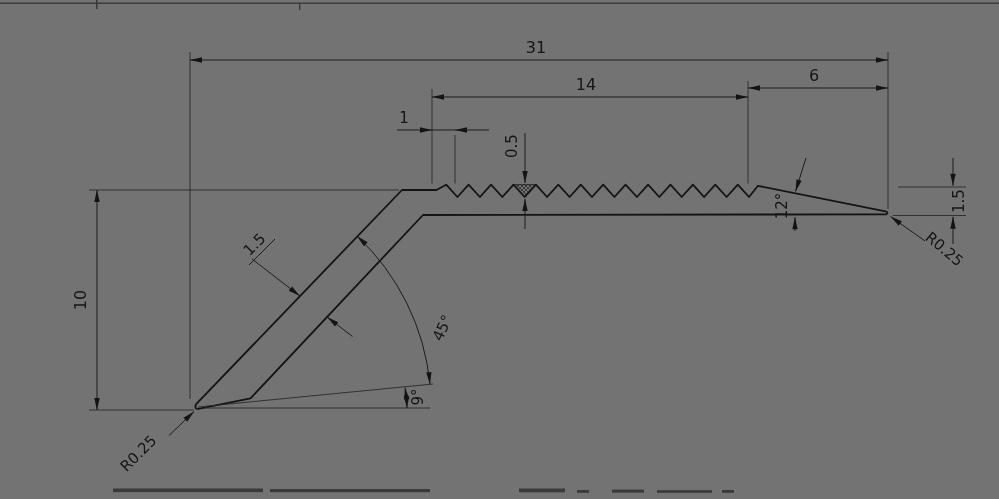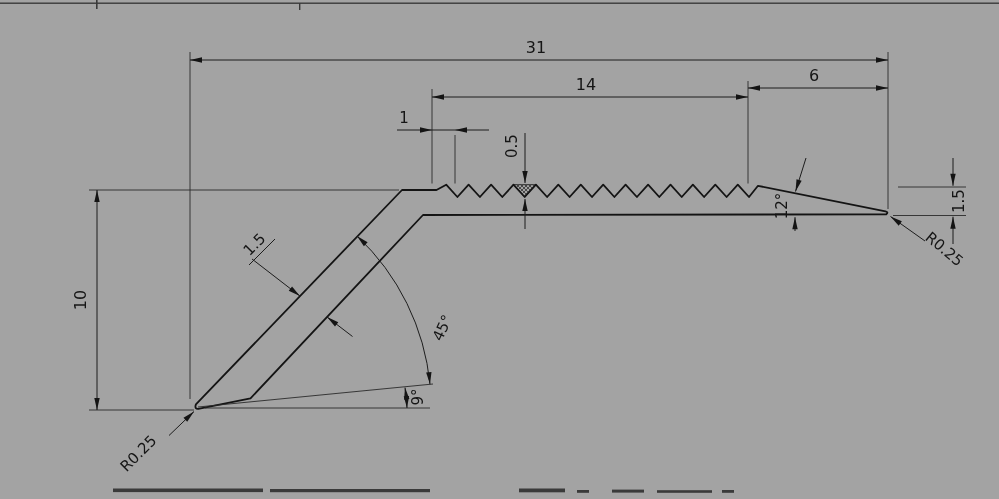--- a/index.html
+++ b/index.html
@@ -1,17 +1,17 @@
 <!DOCTYPE html>
 <html><head>
 <meta charset="utf-8">
 <style>
   html,body { margin:0; padding:0; background:#e8e8e8; }
   .sheet {
-    position:relative; width:999px; height:499px; background:#a3a3a3;
+    position:relative; width:999px; height:499px; background:#737373;
     overflow:hidden; font-family:"DejaVu Sans", sans-serif;
   }
   svg text {
     font-family:"DejaVu Sans", sans-serif;
     font-size:15px; fill:#151515;
   }
   svg text.big { font-size:16px; }
   .profile { fill:none; stroke:#141414; stroke-width:1.8; stroke-linejoin:round; stroke-linecap:round; }
   .dim  { fill:none; stroke:#1d1d1d; stroke-width:1; }
   .ext  { fill:none; stroke:#2a2a2a; stroke-width:0.9; }

